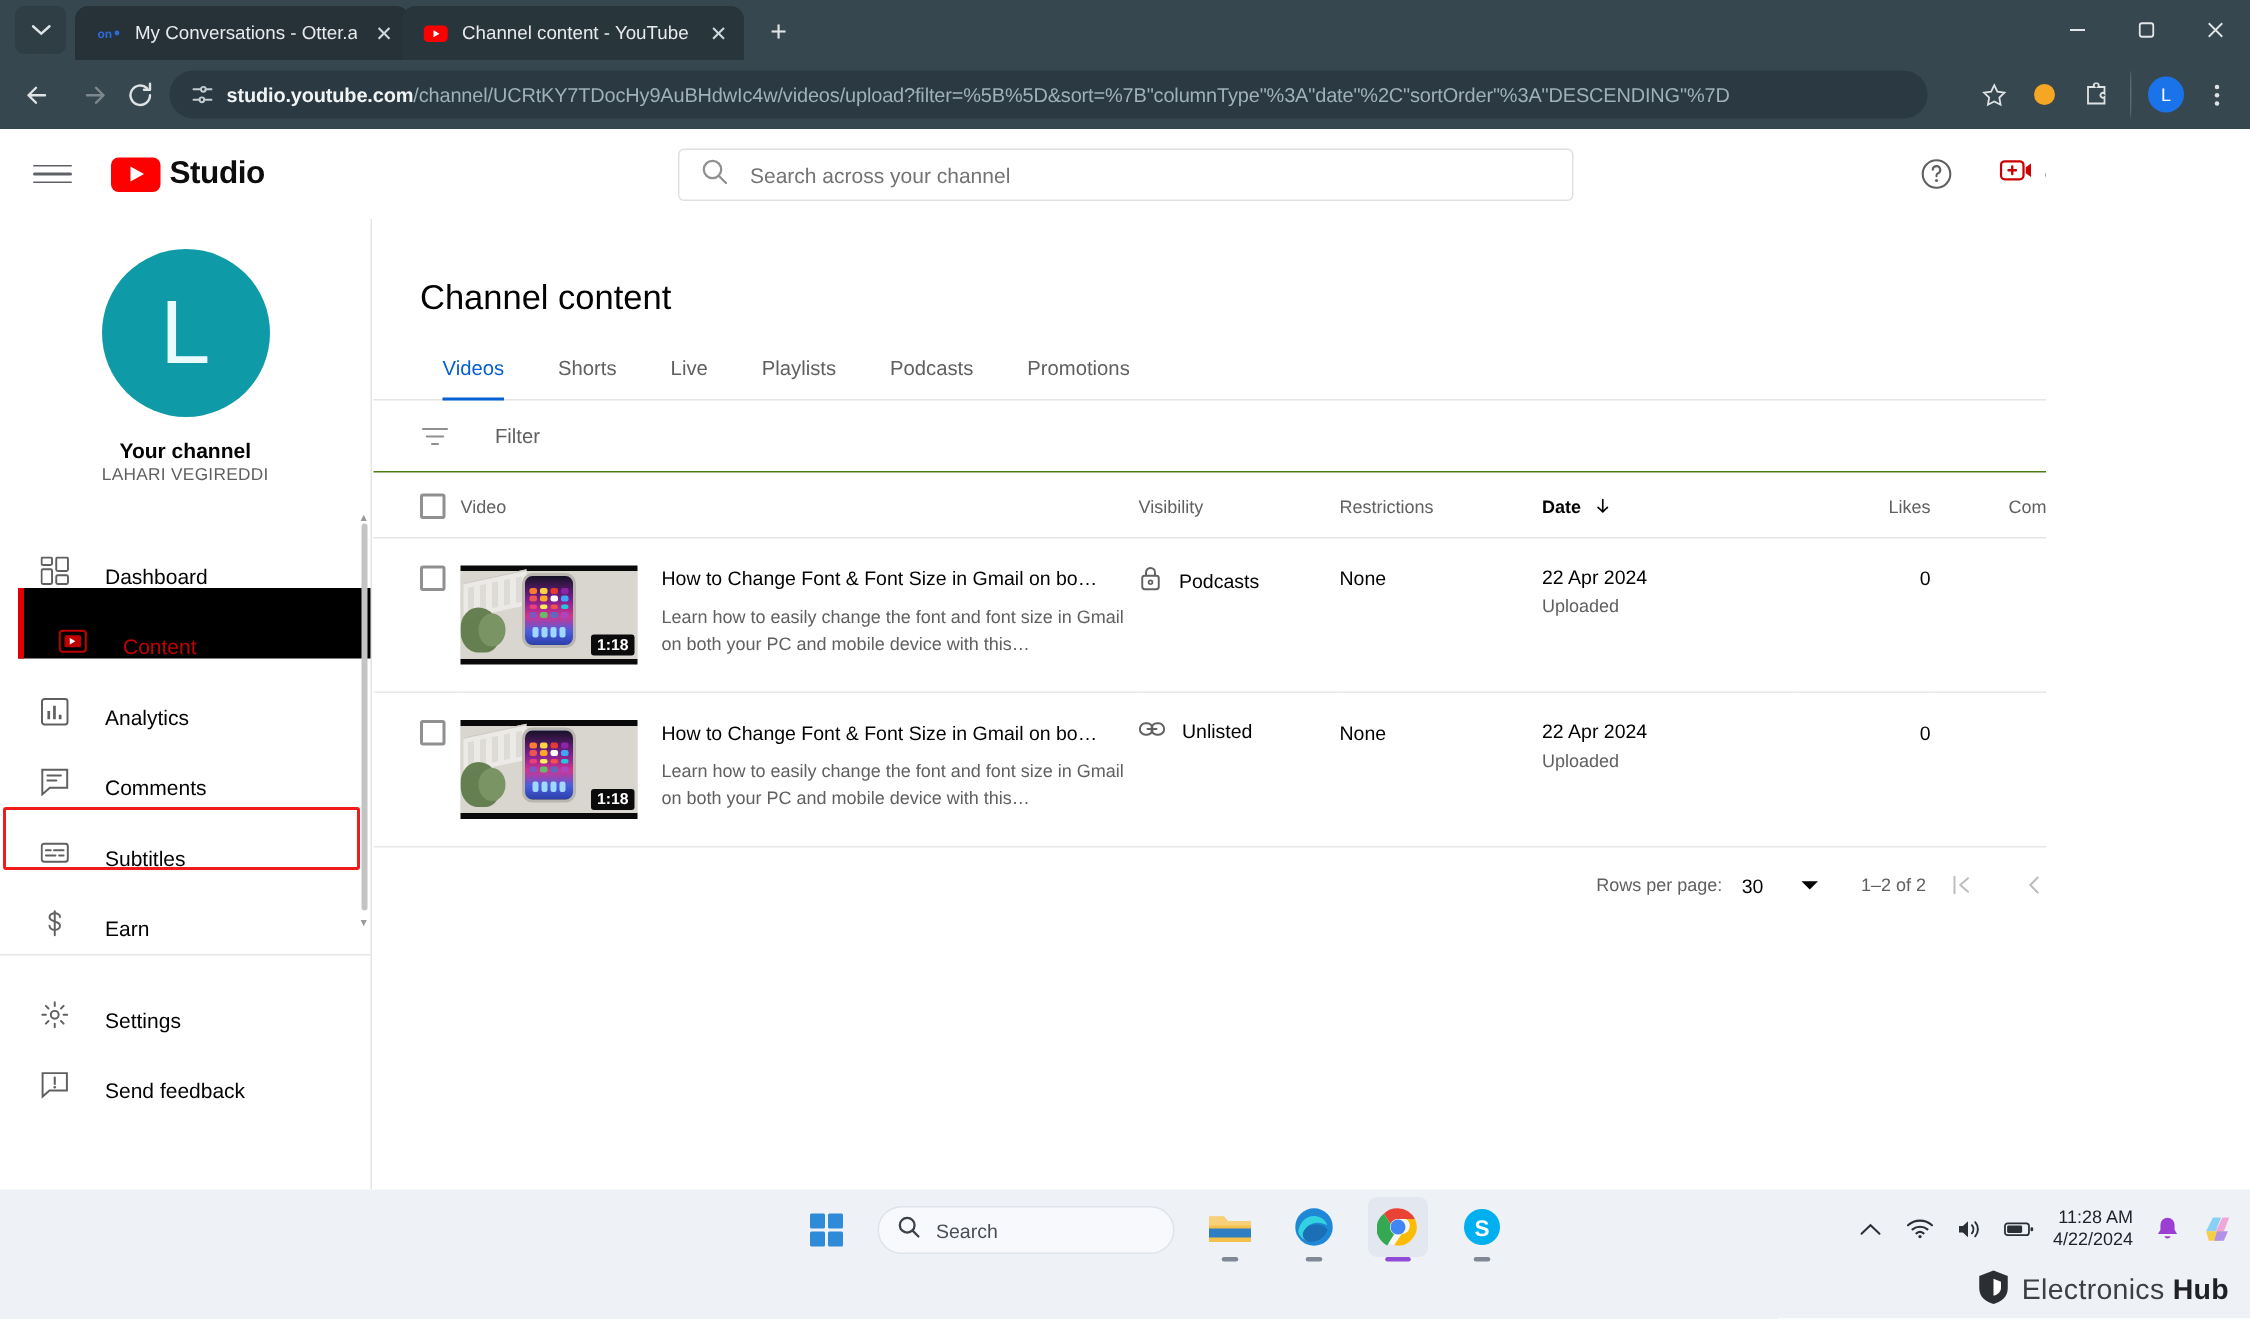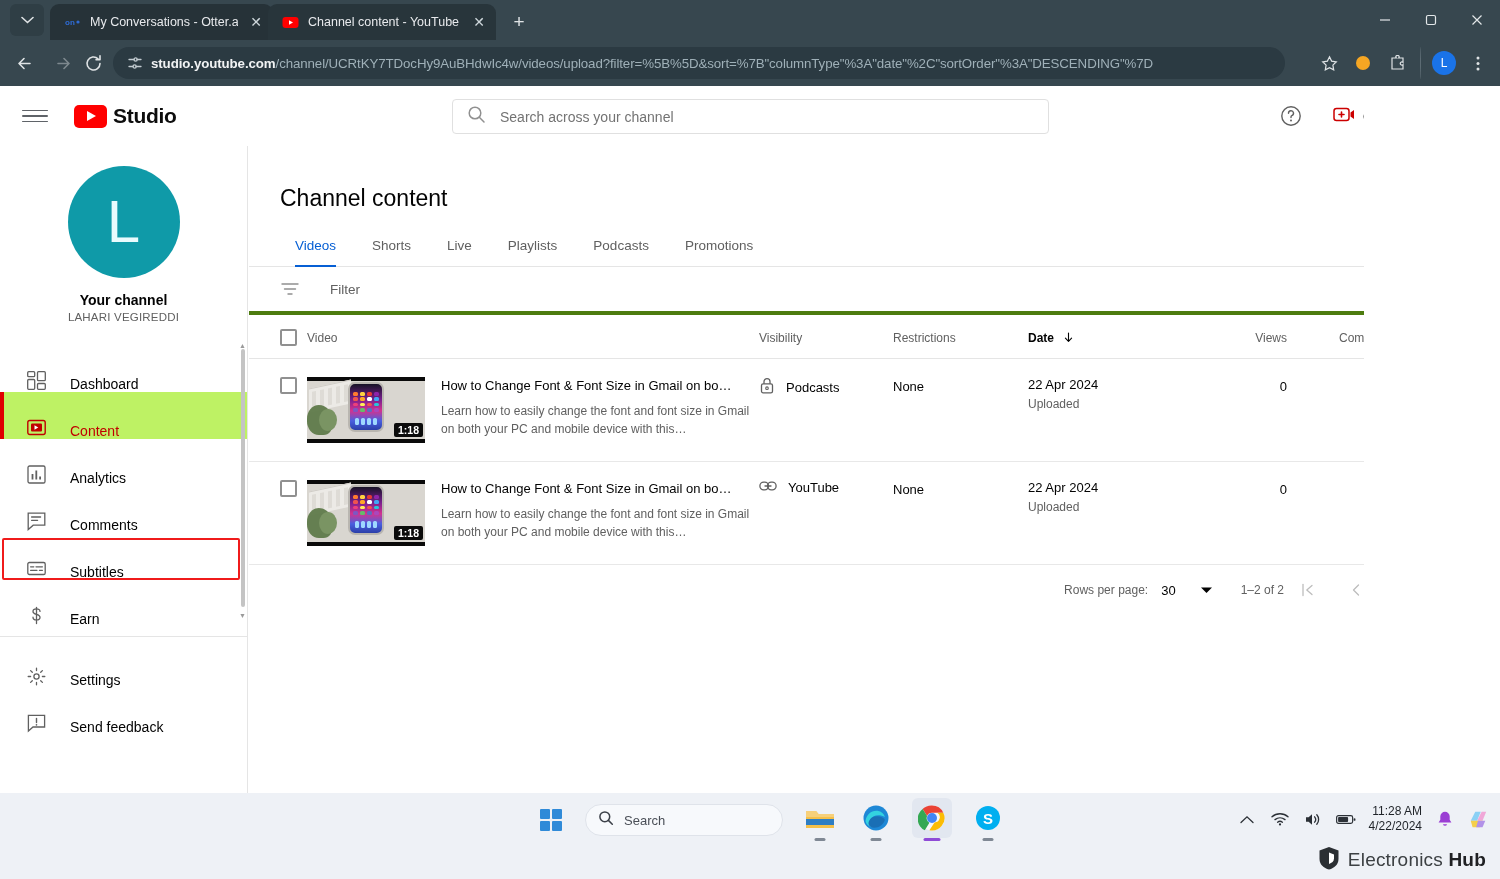--- a/index.html
+++ b/index.html
@@ -137,21 +137,21 @@
   }
   .ch-title { margin-top: 14px; font-size: 14px; font-weight: 600; color: #030303; }
   .ch-sub { margin-top: 3px; font-size: 11.5px; color: #606060; letter-spacing: .2px; }
   .nav-list { margin-top: 22px; position: relative; }
   .nav-item {
     position: relative; height: 47px; display: flex; align-items: flex-end;
     padding-left: 24px; gap: 22px;
   }
   .nav-item .ni-icon { width: 24px; height: 24px; flex: 0 0 24px; display:flex; align-items:center; justify-content:center; color:#606060; }
   .nav-item .ni-lbl { font-size: 14px; color: #030303; }
-  .nav-item.active { background: #bef264; }
+  .nav-item.active { background: #000000; margin-left: 12px; }
   .nav-item.active .ni-lbl { color: #c00000; }
   .nav-item.active .ni-icon { color: #c00000; }
   .nav-item.active::before {
     content: ""; position: absolute; left: 0; top: 0; width: 4px; height: 47px; background: #e00000;
   }
   .nav-divider { height: 1px; background: #e5e5e5; margin: 9px 0 4px 0; }
   .hl-box {
     position: absolute; left: 2px; width: 238px; height: 42px;
     border: 2.5px solid #f01b1b; border-radius: 2px; pointer-events: none;
   }
@@ -166,21 +166,21 @@
   .page-title { margin: 39px 0 0 31px; font-size: 23px; color: #030303; font-weight: 400; }
   .tabs { margin-top: 26px; padding-left: 46px; display: flex; gap: 0; border-bottom: 1px solid #e5e5e5; }
   .tab-item {
     padding: 0 18px 13px 18px; font-size: 13.5px; color: #606060; position: relative;
   }
   .tab-item:first-child { padding-left: 0; padding-right: 18px; }
   .tab-item.active { color: #065fd4; font-weight: 400; }
   .tab-item.active::after {
     content: ""; position: absolute; left: 0; right: 18px; bottom: -1px; height: 2.5px; background: #065fd4;
   }
-  .filterbar { height: 48px; display: flex; align-items: center; padding-left: 31px; gap: 30px; border-bottom: 4px solid #4d7c0f;}
+  .filterbar { height: 48px; display: flex; align-items: center; padding-left: 31px; gap: 30px; border-bottom: 1px solid #4d7c0f;}
   .filterbar .fb-icon { width: 20px; height: 20px; display:flex; align-items:center; justify-content:center; }
   .filterbar .fb-ph { font-size: 13.5px; color: #606060; }
 
   table.grid { width: 100%; border-collapse: collapse; table-layout: fixed; }
   table.grid th {
     font-size: 12px; color: #606060; font-weight: 400; text-align: left;
     padding: 14px 0 12px 0; border-bottom: 1px solid #e5e5e5; vertical-align: middle;
   }
   table.grid th.sorted { color: #030303; font-weight: 600; }
   table.grid td { border-bottom: 1px solid #e8e8e8; vertical-align: top; padding: 18px 0; }
@@ -602,21 +602,21 @@
             <th class="col-vis">Visibility</th>
             <th class="col-restr">Restrictions</th>
             <th class="col-date sorted">
               <span>Date</span>
               <span style="margin-left:6px;">
                 <svg width="11" height="11" viewBox="0 0 11 11" style="vertical-align:-1px;">
                     <path d="M5.5 1v8.2M2.4 6.2l3.1 3.1 3.1-3.1" stroke="#030303" stroke-width="1.1" fill="none" stroke-linecap="round" stroke-linejoin="round"></path>
                   </svg>
               </span>
             </th>
-            <th class="col-views">Views</th>
+            <th class="col-views">Likes</th>
             <th class="col-comments">Comments</th>
             <th class="col-likes">Likes (vs dislikes)</th>
           </tr>
         </thead>
         <tbody>
 
           <tr>
             <td class="col-chk">
               <div class="chkbox"></div>
             </td>
@@ -738,21 +738,21 @@
             </td>
             <td class="col-vis">
               <div class="viscell">
                 <span>
                   <svg width="18" height="12" viewBox="0 0 18 12">
                       <rect x="0.9" y="2.2" width="8.6" height="7.6" rx="3.8" stroke="#606060" stroke-width="1.3" fill="none"></rect>
                       <rect x="8.5" y="2.2" width="8.6" height="7.6" rx="3.8" stroke="#606060" stroke-width="1.3" fill="none"></rect>
                       <path d="M6 6h6" stroke="#606060" stroke-width="1.3" stroke-linecap="round"></path>
                     </svg>
                 </span>
-                <span>YouTube</span>
+                <span>Unlisted</span>
               </div>
             </td>
             <td class="col-restr">
               <span class="cellplain">None</span>
             </td>
             <td class="col-date datecell">
               <div class="d1">22 Apr 2024</div>
               <div class="d2">Uploaded</div>
             </td>
             <td class="col-views">

